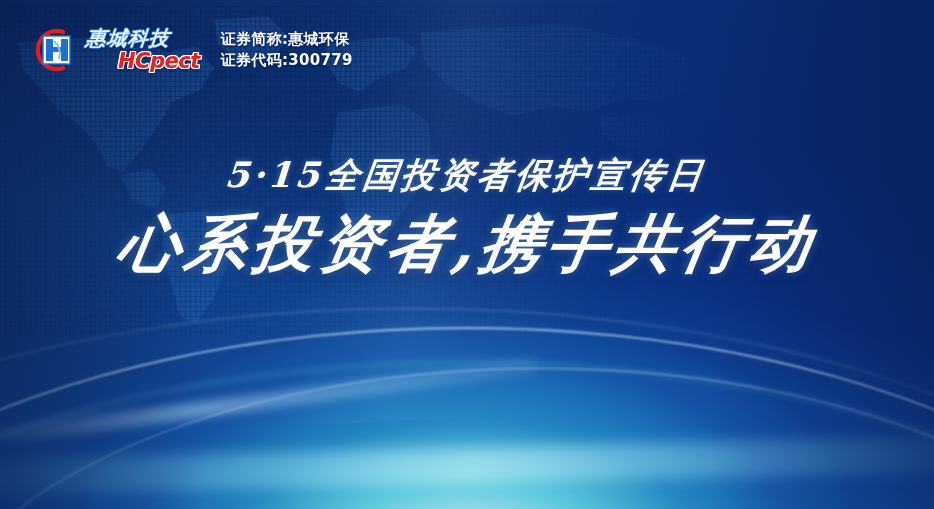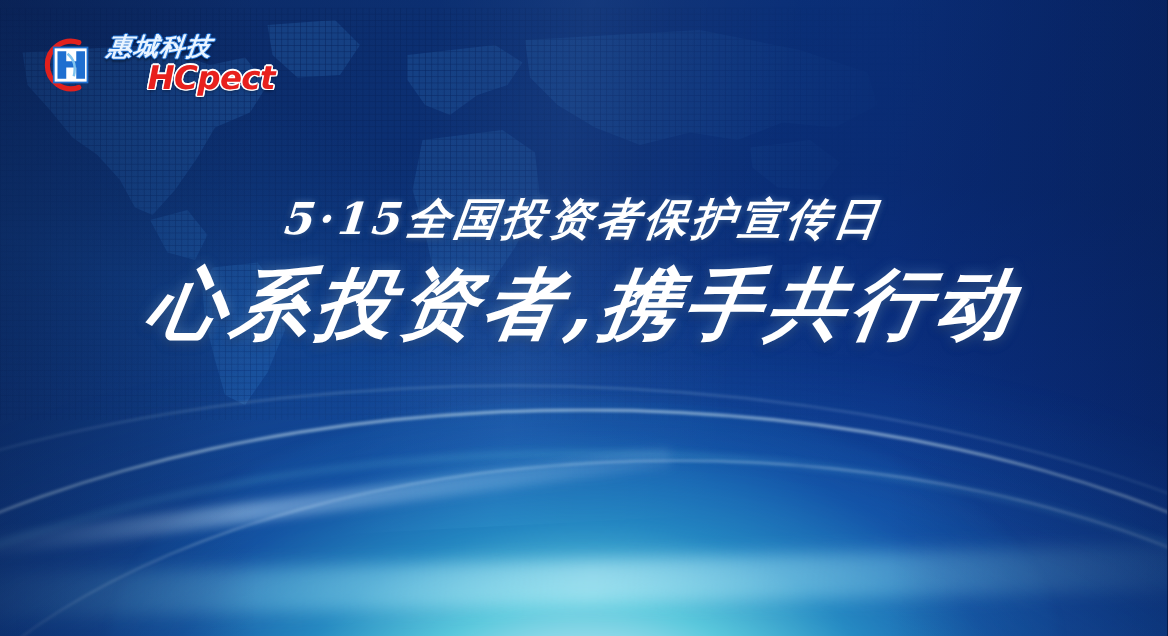--- a/index.html
+++ b/index.html
@@ -210,21 +210,21 @@
     text-shadow:
       -1px 0 0 #1f6fd0, 1px 0 0 #1f6fd0, 0 -1px 0 #1f6fd0, 0 1px 0 #1f6fd0,
       0 2px 2px rgba(0,0,0,0.45);
     font-style: italic;
     transform: skewX(-6deg);
     font-family: "DejaVu Sans", "Liberation Sans", sans-serif;
     white-space: nowrap;
   }
   .logo-en {
     margin-top: 3px;
-    font-size: 26px;
+    font-size: 21px;
     font-weight: 900;
     font-style: italic;
     color: #e8201d;
     letter-spacing: -0.5px;
     text-shadow:
       -1.2px 0 0 #ffffff, 1.2px 0 0 #ffffff, 0 -1.2px 0 #ffffff, 0 1.2px 0 #ffffff,
       -1px -1px 0 #ffffff, 1px 1px 0 #ffffff, 1px -1px 0 #ffffff, -1px 1px 0 #ffffff,
       0 2px 3px rgba(0,0,0,0.4);
     font-family: "DejaVu Sans", "Liberation Sans", sans-serif;
     white-space: nowrap;
@@ -349,20 +349,24 @@
         <rect x="19" y="20" width="10" height="5" fill="#1f6fd0"></rect>
         <path d="M21 14 C26 18 28 24 26 32" fill="none" stroke="#7fc4ef" stroke-width="2"></path>
       </svg>
     </div>
 
     <div class="logo-words">
       <div class="logo-cn">惠城科技</div>
       <div class="logo-en">HCpect</div>
     </div>
 
+    <div class="stock-info">
+      <div class="stock-line">证券简称:惠城环保</div>
+      <div class="stock-line">证券代码:300779</div>
+    </div>
 
   </div>
 
   <div class="title-block">
     <div class="title-sub">5·15全国投资者保护宣传日</div>
     <div class="title-main">心系投资者,携手共行动</div>
   </div>
 
 </div>
 

